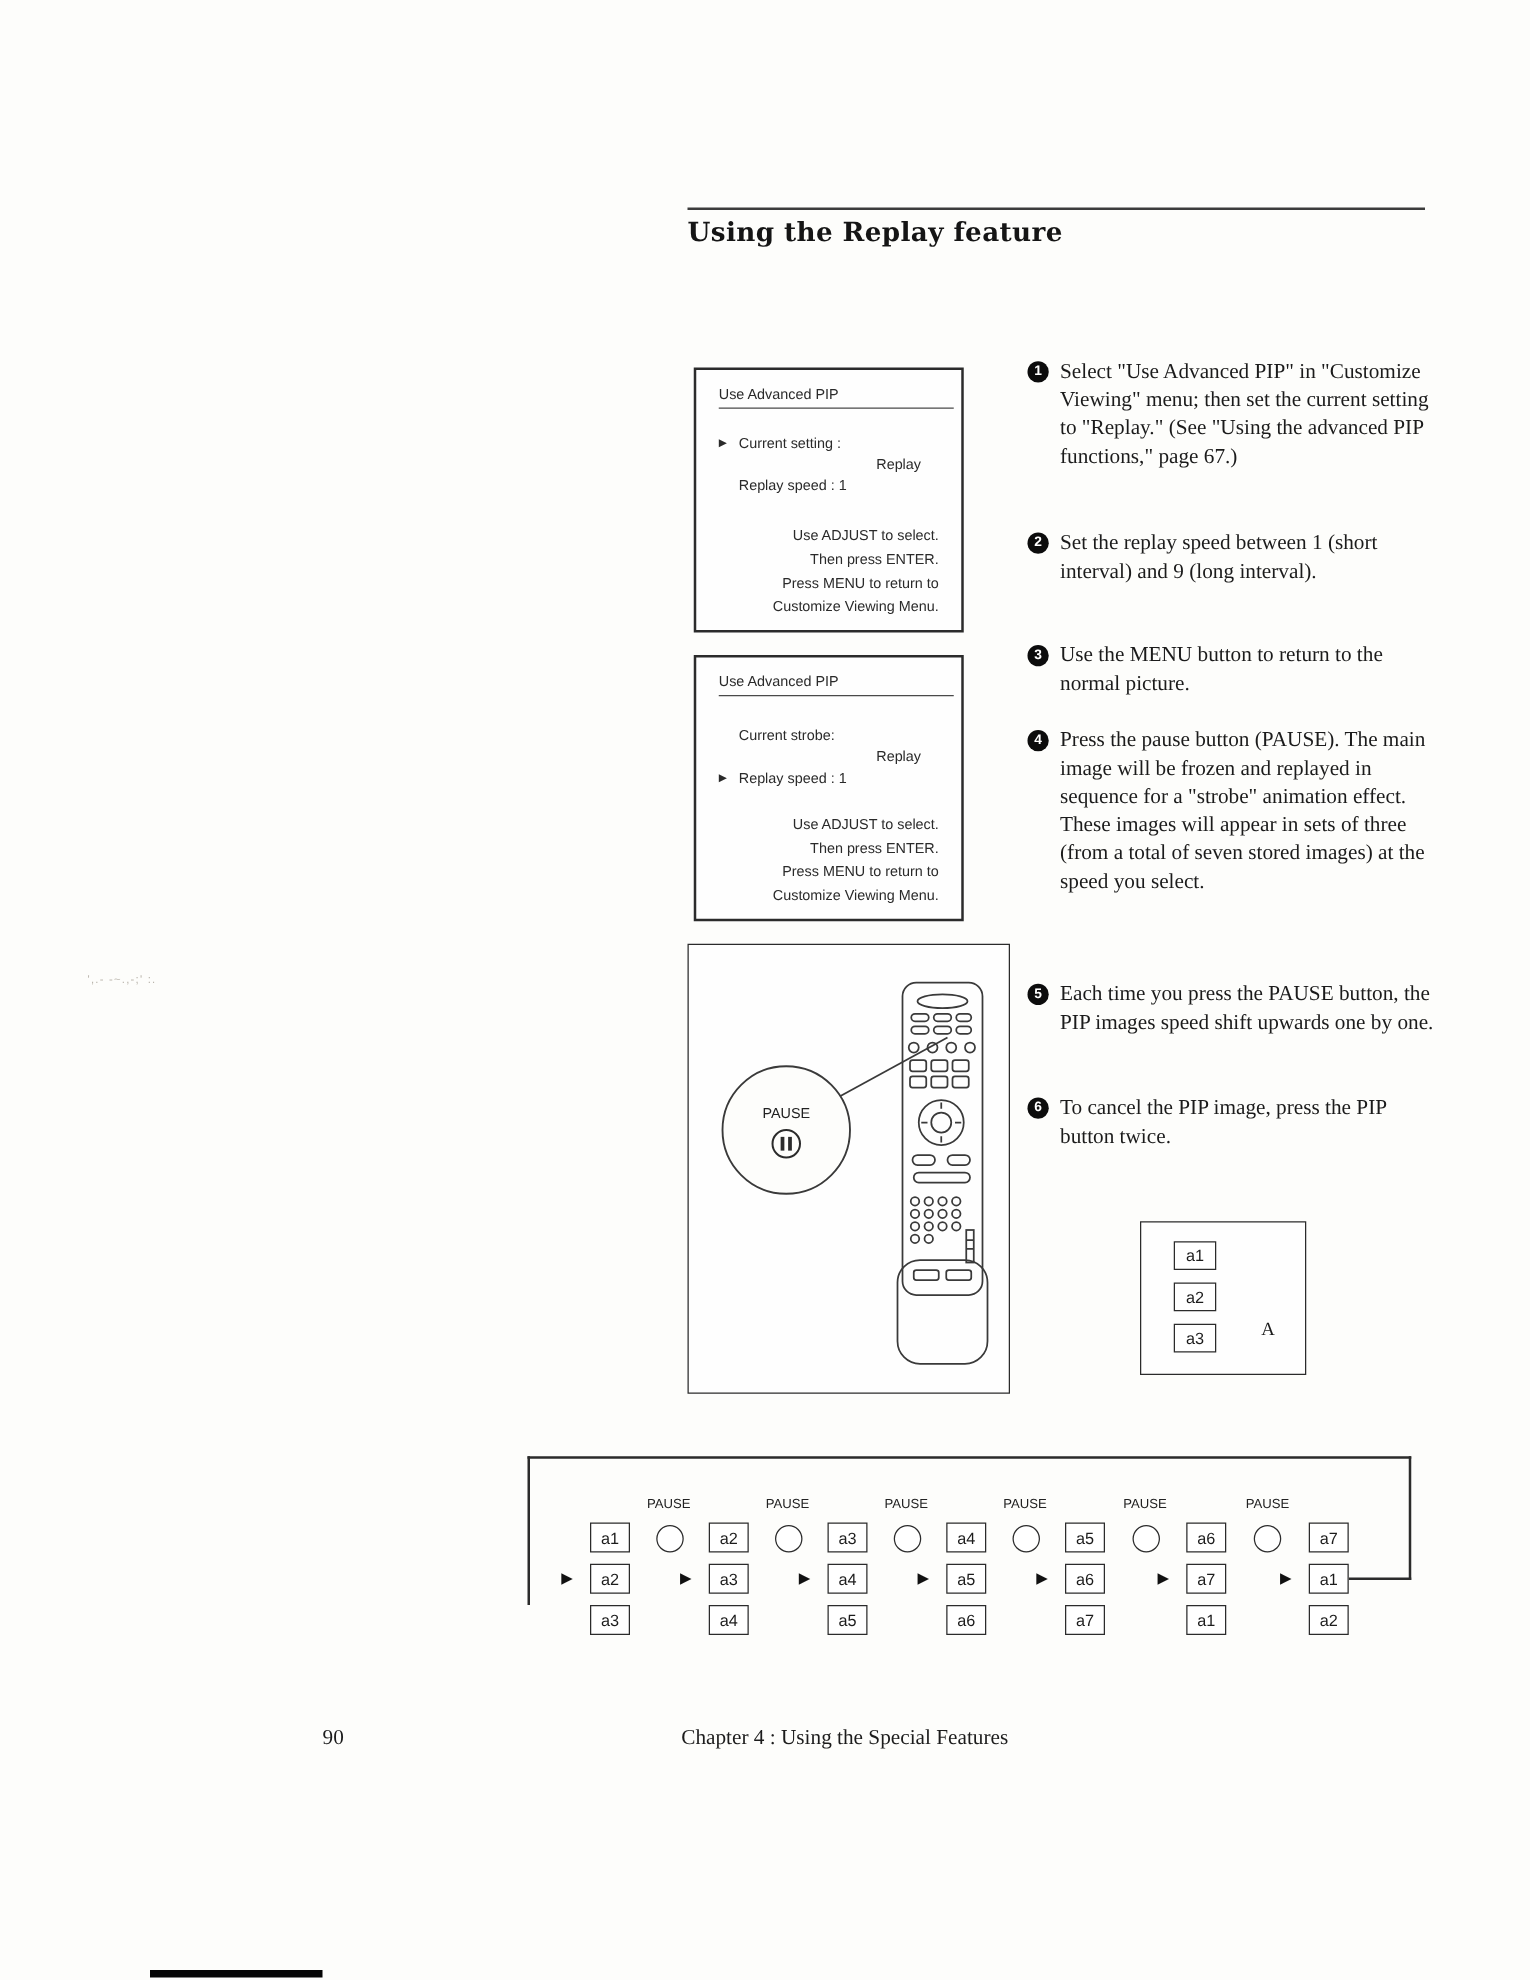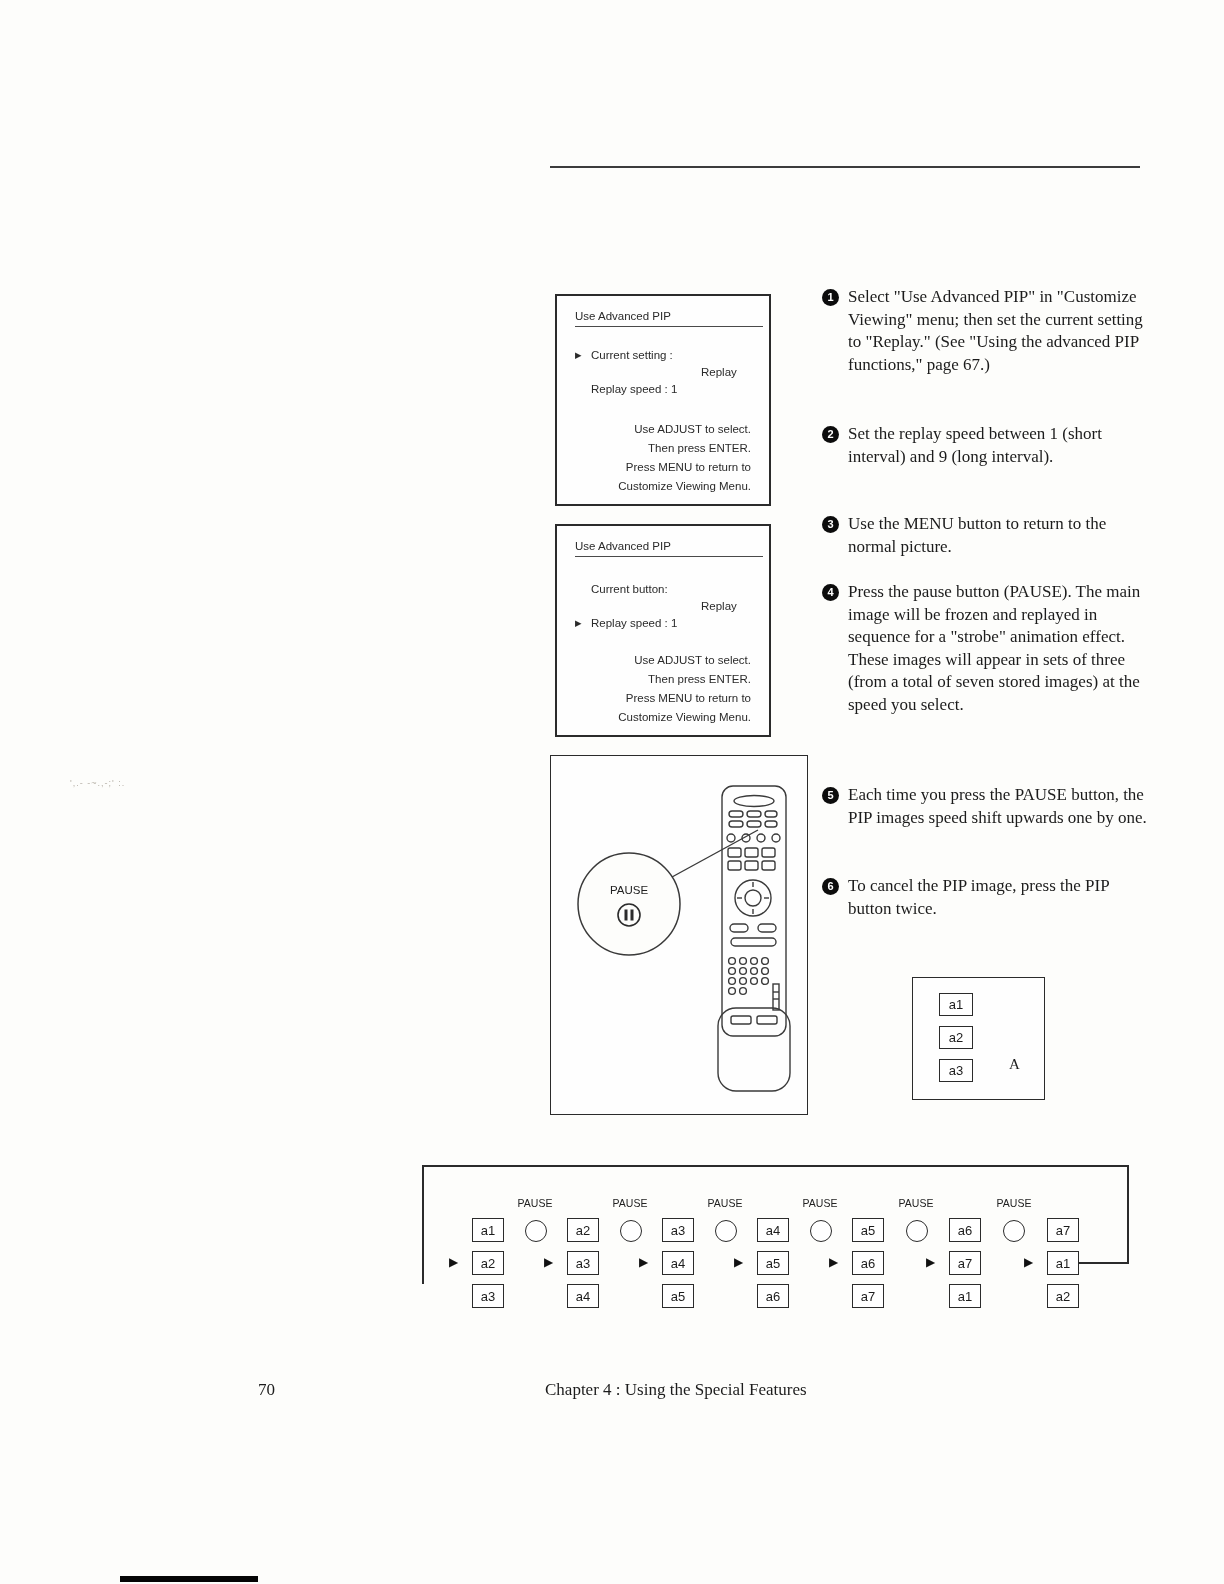--- a/index.html
+++ b/index.html
@@ -69,20 +69,21 @@
 
   .margin-artifact { position:absolute; left:70px; top:778px; font-family:"Liberation Sans",sans-serif; font-size:9px; color:#b8b3aa; letter-spacing:1px; }
   .corner-bar { position:absolute; left:120px; top:1576px; width:138px; height:6px; background:#050505; }
 </style>
 </head>
 <body>
 
 <div class="page">
 
   <div class="heading-rule"></div>
+  <div class="page-heading">Using the Replay feature</div>
 
   <div class="margin-artifact">',.- -~.,-;' :.</div>
 
   <div class="menu-box" style="left:555px; top:294px; height:212px;">
     <div class="menu-title">Use Advanced PIP</div>
     <div class="menu-row" style="margin-top:22px;">
       <span class="cursor-arrow">▶</span><span>Current setting :</span>
     </div>
     <div class="menu-row" style="margin-top:5px; padding-left:126px;">
       <span>Replay</span>
@@ -94,21 +95,21 @@
       <div>Use ADJUST to select.</div>
       <div>Then press ENTER.</div>
       <div>Press MENU to return to</div>
       <div>Customize Viewing Menu.</div>
     </div>
   </div>
 
   <div class="menu-box" style="left:555px; top:524px; height:213px;">
     <div class="menu-title">Use Advanced PIP</div>
     <div class="menu-row" style="margin-top:26px; padding-left:16px;">
-      <span>Current button:</span>
+      <span>Current strobe:</span>
     </div>
     <div class="menu-row" style="margin-top:5px; padding-left:126px;">
       <span>Replay</span>
     </div>
     <div class="menu-row" style="margin-top:5px;">
       <span class="cursor-arrow">▶</span><span>Replay speed  :  1</span>
     </div>
     <div class="menu-instr" style="margin-top:22px;">
       <div>Use ADJUST to select.</div>
       <div>Then press ENTER.</div>
@@ -271,17 +272,17 @@
   <div class="sq" style="left:949px; top:1218px;">a6</div>
   <div class="seq-arrow" style="left:926px; top:1255px;">▶</div>
   <div class="sq" style="left:949px; top:1251px;">a7</div>
   <div class="sq" style="left:949px; top:1284px;">a1</div>
 
   <div class="sq" style="left:1047px; top:1218px;">a7</div>
   <div class="seq-arrow" style="left:1024px; top:1255px;">▶</div>
   <div class="sq" style="left:1047px; top:1251px;">a1</div>
   <div class="sq" style="left:1047px; top:1284px;">a2</div>
 
-  <div class="page-number">70</div>
+  <div class="page-number">90</div>
   <div class="footer-text">Chapter  4 :  Using the Special Features</div>
   <div class="corner-bar"></div>
 
 </div>
 
 </body></html>

